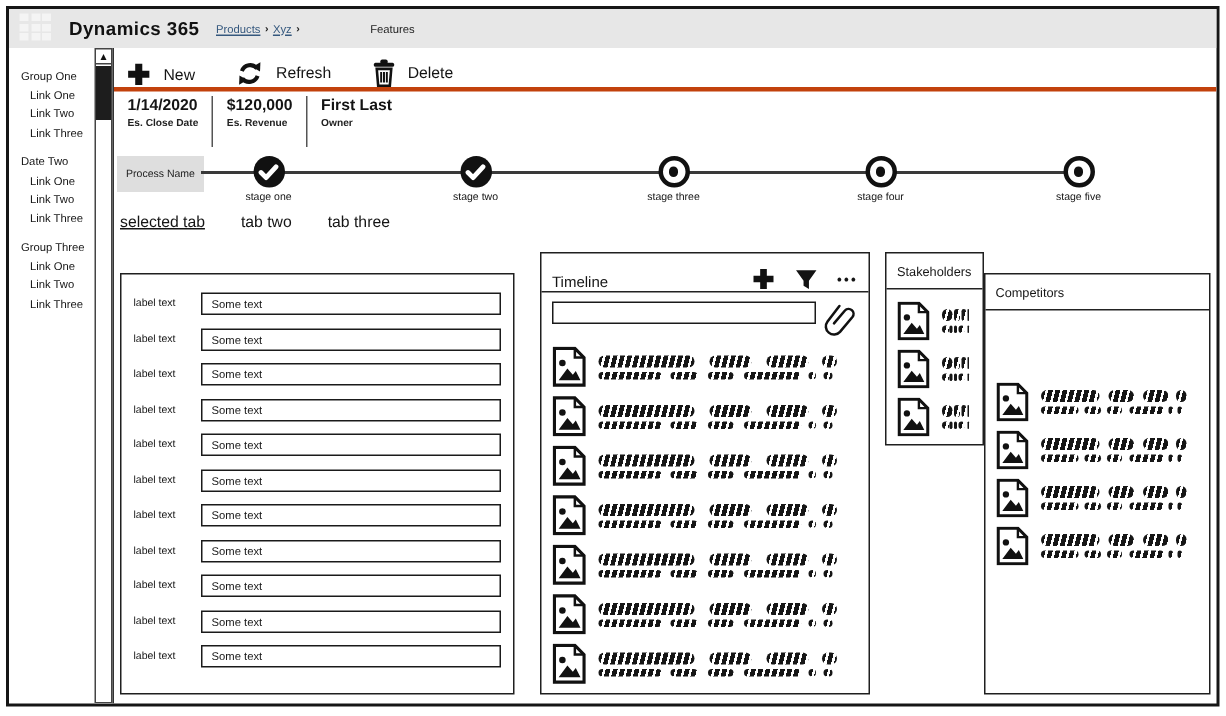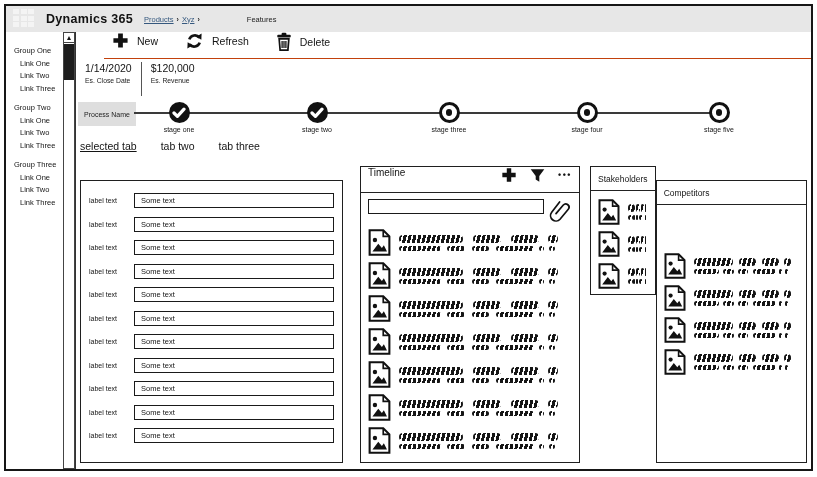--- a/index.html
+++ b/index.html
@@ -26,27 +26,27 @@
   .side-item.link{padding-left:14px;cursor:pointer;}
 
   .vscroll{width:10px;flex:0 0 auto;border:1px solid #444;background:#fff;display:flex;flex-direction:column;}
   .vscroll .btn-up{height:9px;border-bottom:1px solid #444;display:flex;align-items:center;justify-content:center;}
   .tri-up{width:0;height:0;border-left:2.5px solid transparent;border-right:2.5px solid transparent;border-bottom:4px solid #111;}
   .vscroll .thumb{height:36px;background:#1d1d1d;margin:1px 0 0 0;}
 
   .main{flex:1;border-left:1.5px solid #333;display:flex;flex-direction:column;min-width:0;}
 
   
-  .toolbar{height:26px;flex:0 0 auto;display:flex;align-items:flex-start;padding-left:8px;border-bottom:1px solid #c2410c;margin-left:28px;}
+  .toolbar{height:26px;flex:0 0 auto;display:flex;align-items:flex-end;padding-left:8px;border-bottom:3px solid #c2410c;}
   .tool-btn{display:flex;align-items:center;gap:8px;margin-right:27px;font-size:10.5px;cursor:pointer;background:none;border:none;padding:0;font-family:inherit;color:#141414;}
 
   
   .rec-head{height:37px;flex:0 0 auto;display:flex;}
   .rec-title{font-size:14.5px;padding:7px 0 0 10px;flex:1;}
-  .fields{display:flex;align-items:stretch;margin:3px 6px 0 0;}
+  .fields{display:flex;align-items:stretch;margin:3px 6px 0 0;font-weight:bold;}
   .field{padding:0 9px;border-left:1px solid #555;}
   .field:first-child{border-left:none;}
   .field .val{font-size:10.5px;white-space:nowrap;}
   .field .lbl{font-size:6.8px;margin-top:3px;white-space:nowrap;color:#222;}
 
   
   .bpf{height:44px;flex:0 0 auto;position:relative;}
   .proc-name{position:absolute;left:2px;top:6px;width:58px;height:24px;background:#dedede;font-size:7px;display:flex;align-items:center;justify-content:center;color:#222;}
   .bpf-line{position:absolute;left:58px;top:16px;width:585px;height:1.5px;background:#3a3a3a;}
   .stage{position:absolute;top:6px;width:44px;margin-left:-22px;text-align:center;cursor:pointer;}
@@ -66,21 +66,21 @@
   .panels{flex:1;display:flex;padding:2px 4px 6px 4px;min-height:0;}
   .panel{border:1.5px solid #1f1f1f;background:#fff;box-sizing:border-box;}
 
   .form-panel{width:263px;flex:0 0 auto;margin:16px 17px 0 0;padding:12px 8px 0 8px;}
   .form-row{display:flex;align-items:center;margin-bottom:8.5px;}
   .form-row.gap{margin-top:6px;}
   .form-row .flabel{width:45px;flex:0 0 auto;font-size:7px;}
   .form-row .finput{flex:1;height:13px;border:1.5px solid #1a1a1a;font-size:7.5px;display:flex;align-items:center;padding-left:6px;background:#fff;}
 
   .timeline-panel{width:220px;flex:0 0 auto;margin:2px 10px 0 0;display:flex;flex-direction:column;}
-  .tl-head{height:25px;flex:0 0 auto;display:flex;align-items:flex-start;border-bottom:1.5px solid #222;padding:0 7px;}
+  .tl-head{height:25px;flex:0 0 auto;display:flex;align-items:flex-end;border-bottom:1.5px solid #222;padding:0 7px;}
   .tl-title{font-size:10px;flex:1;}
   .tl-icons{display:flex;align-items:center;gap:13px;}
   .ellipsis{font-size:9px;font-weight:bold;letter-spacing:1.5px;cursor:pointer;}
   .tl-body{flex:1;padding:6px 7px 0 7px;overflow:hidden;}
   .tl-inputrow{display:flex;align-items:flex-start;}
   .tl-input{flex:1;height:13px;border:1.5px solid #1a1a1a;background:#fff;font-size:8px;padding:0 4px;outline:none;font-family:inherit;}
   .clip{margin:-2px 0 0 4px;flex:0 0 auto;}
 
   .right-col{flex:1;margin-top:2px;display:flex;min-width:0;}
   .stake-panel{height:129px;flex:0 0 auto;display:flex;flex-direction:column;}
@@ -139,21 +139,21 @@
     <div class="sidebar">
 
         <div class="side-item group">Group One</div>
 
         <div class="side-item link">Link One</div>
 
         <div class="side-item link">Link Two</div>
 
         <div class="side-item link">Link Three</div>
 
-        <div class="side-item group">Group Two</div>
+        <div class="side-item group">Date Two</div>
 
         <div class="side-item link">Link One</div>
 
         <div class="side-item link">Link Two</div>
 
         <div class="side-item link">Link Three</div>
 
         <div class="side-item group">Group Three</div>
 
         <div class="side-item link">Link One</div>
@@ -213,20 +213,24 @@
               <div class="val">1/14/2020</div>
               <div class="lbl">Es. Close Date</div>
             </div>
 
             <div class="field">
               <div class="val">$120,000</div>
               <div class="lbl">Es. Revenue</div>
             </div>
 
 
+            <div class="field">
+              <div class="val">First Last</div>
+              <div class="lbl">Owner</div>
+            </div>
 
         </div>
       </div>
 
       <div class="bpf">
         <div class="proc-name">Process Name</div>
         <div class="bpf-line"></div>
 
           <div class="stage completed" style="left: 103px;">
             <div class="circ">

